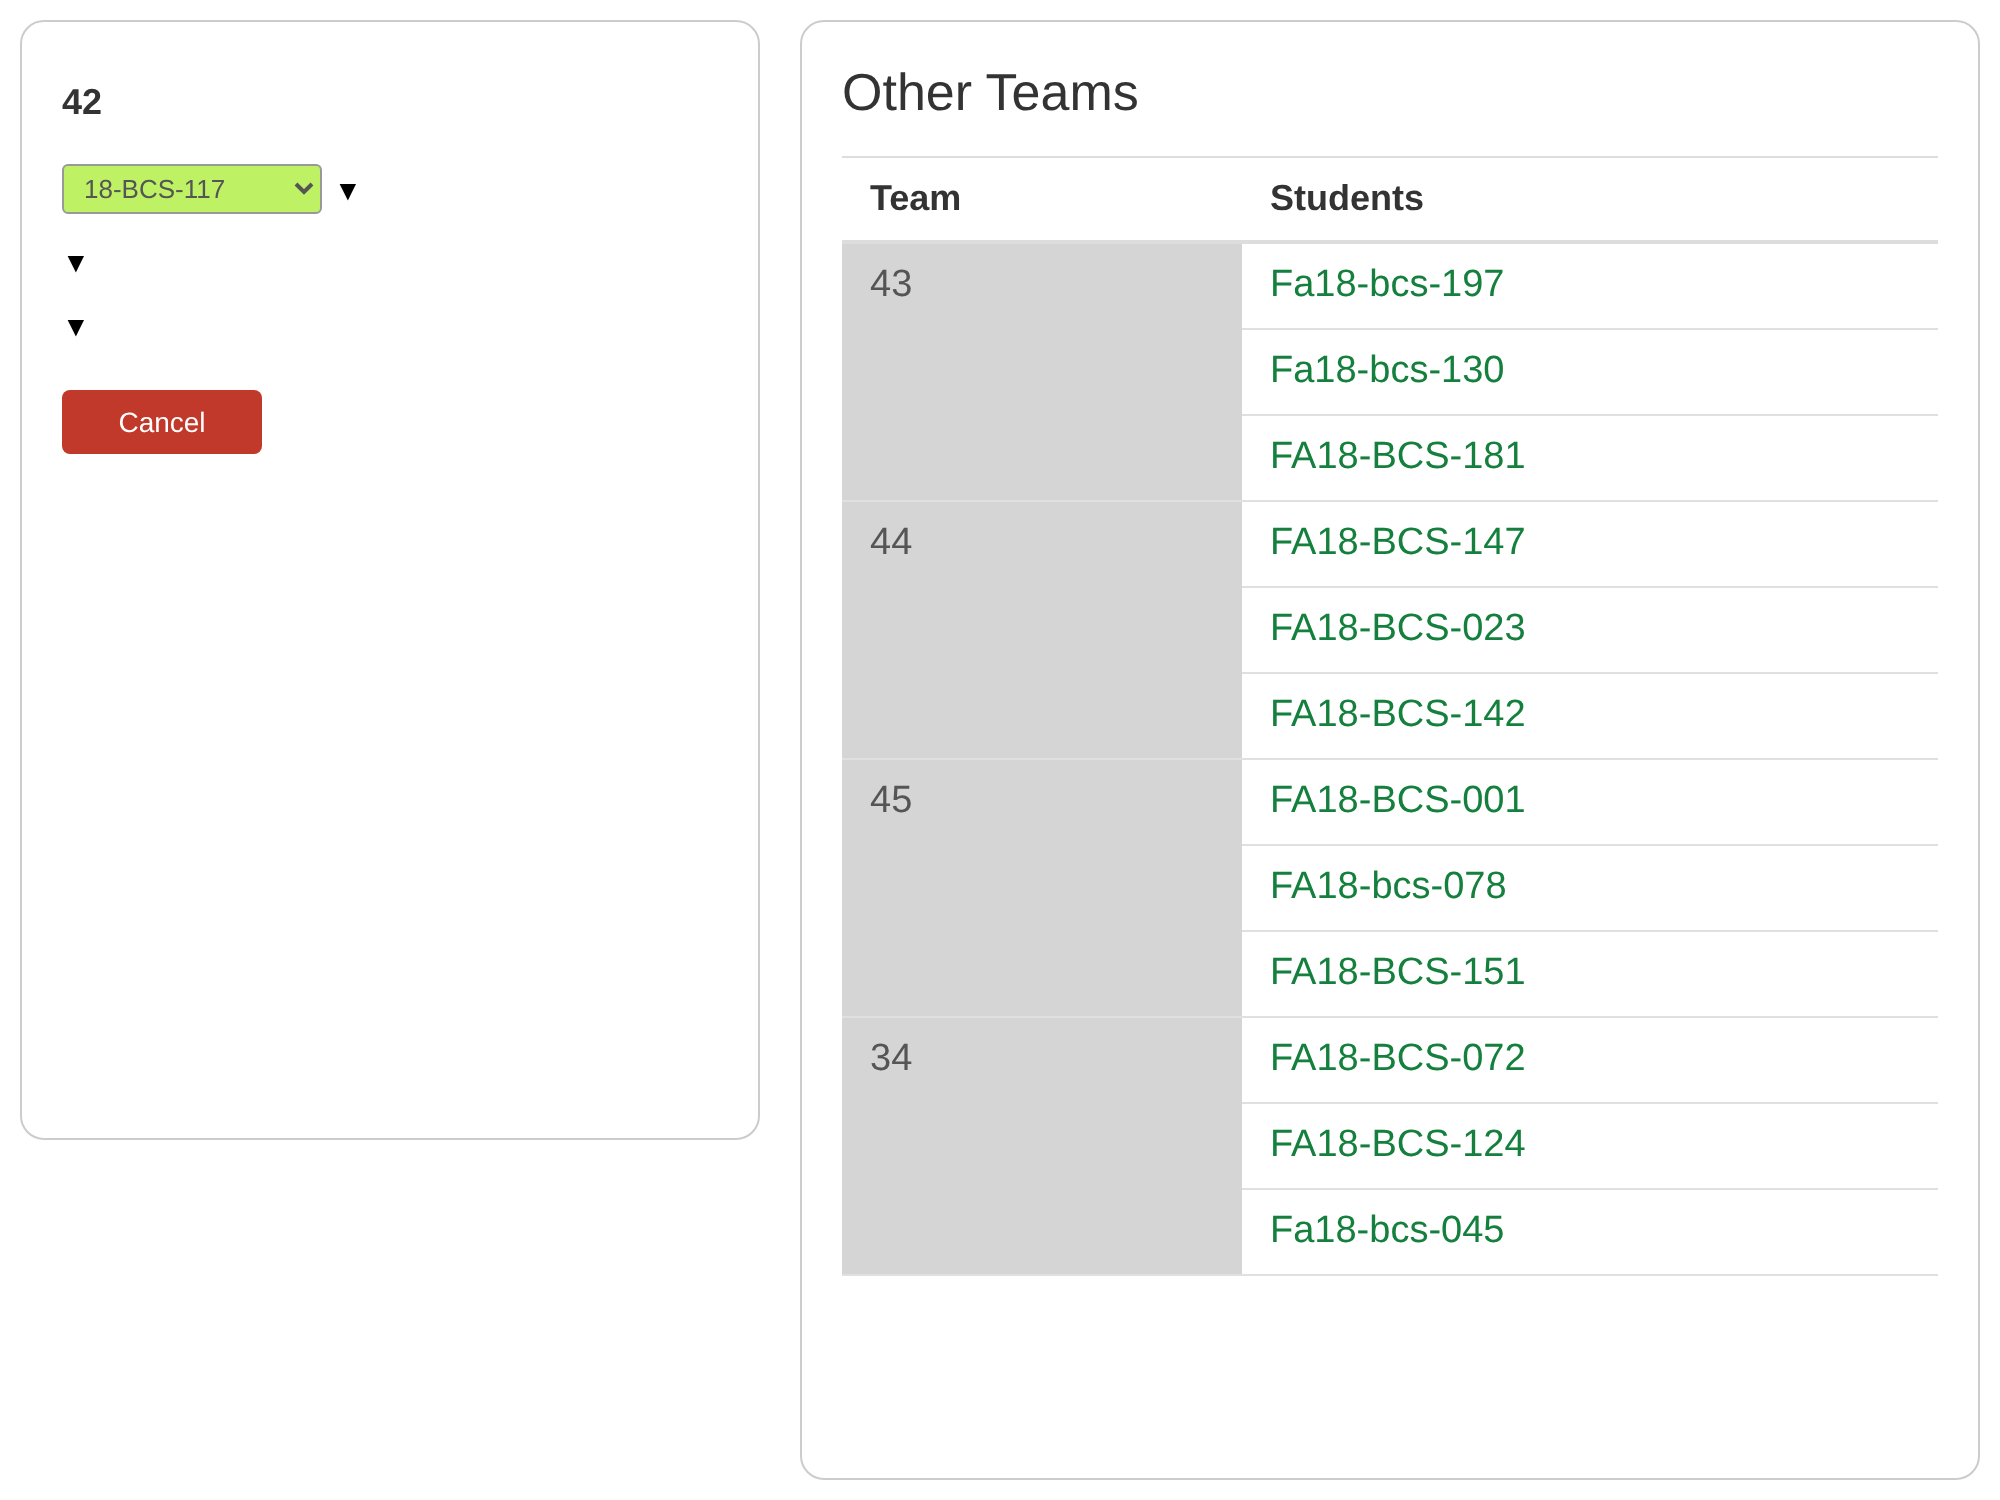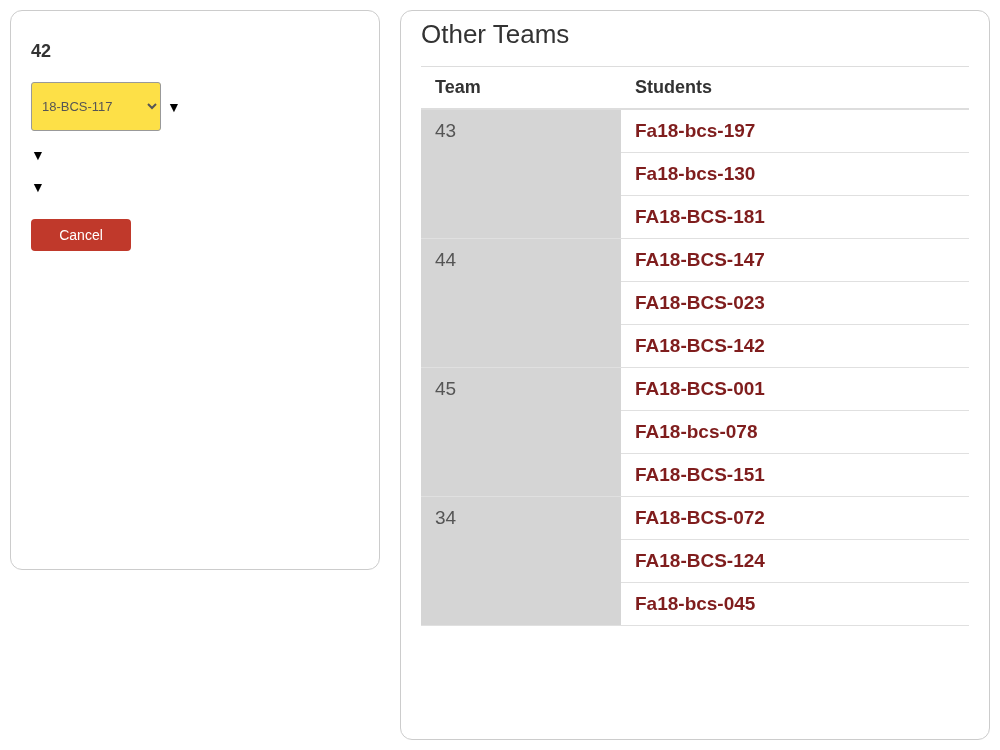--- a/index.html
+++ b/index.html
@@ -38,44 +38,44 @@
 
     .select-row {
       display: flex;
       align-items: center;
       gap: 6px;
     }
 
     .select-row select {
       border: 1px solid #999;
       border-radius: 3px;
-      padding: 15px 6px;
+      padding: 3px 6px;
       font-size: 13px;
       color: #555;
-      background: #fde047;
+      background: #bef264;
       cursor: pointer;
       min-width: 130px;
     }
 
     .cancel-button {
       background-color: #c0392b;
       color: #fff;
       border: none;
       border-radius: 4px;
       padding: 8px 16px;
       font-size: 14px;
       cursor: pointer;
       width: 100px;
       margin-top: 8px;
     }
 
     
     .right-panel {
       flex: 1;
-      padding: 8px 20px 20px 20px;
+      padding: 20px 20px 20px 20px;
       border: 1px solid #ccc;
       border-radius: 12px;
       margin: 10px 10px 10px 20px;
       overflow-y: auto;
     }
 
     .section-title {
       font-size: 26px;
       font-weight: normal;
       color: #333;
@@ -111,22 +111,21 @@
       font-size: 19px;
     }
 
     .team-cell {
       background-color: #d5d5d5;
       color: #555;
       font-weight: normal;
     }
 
     .student-cell {
-      color: #7f1d1d;
-      font-weight: bold;
+      color: #15803d;
     }
   </style>
 </head>
 <body>
 
 <div class="left-panel">
   <div class="team-number">42</div>
 
   <div class="select-row">
     <select>

